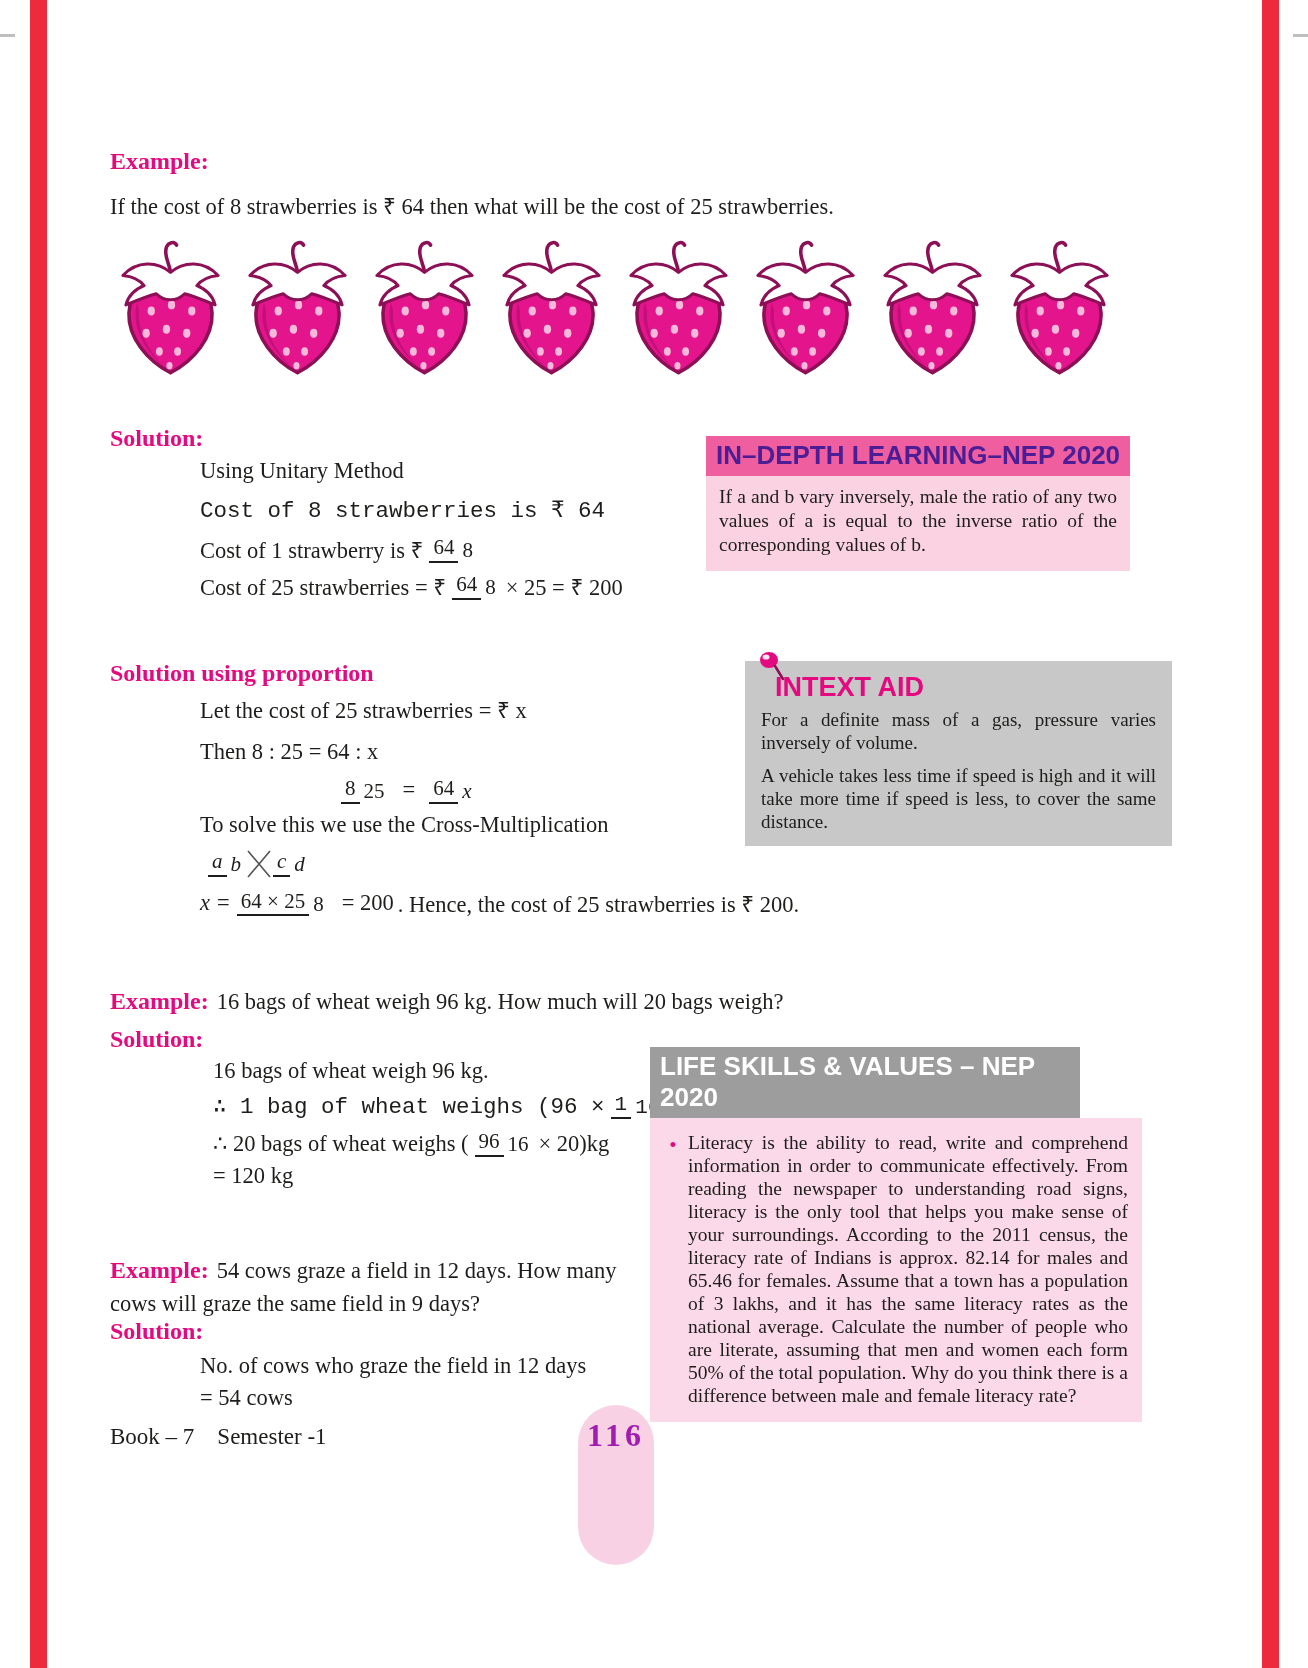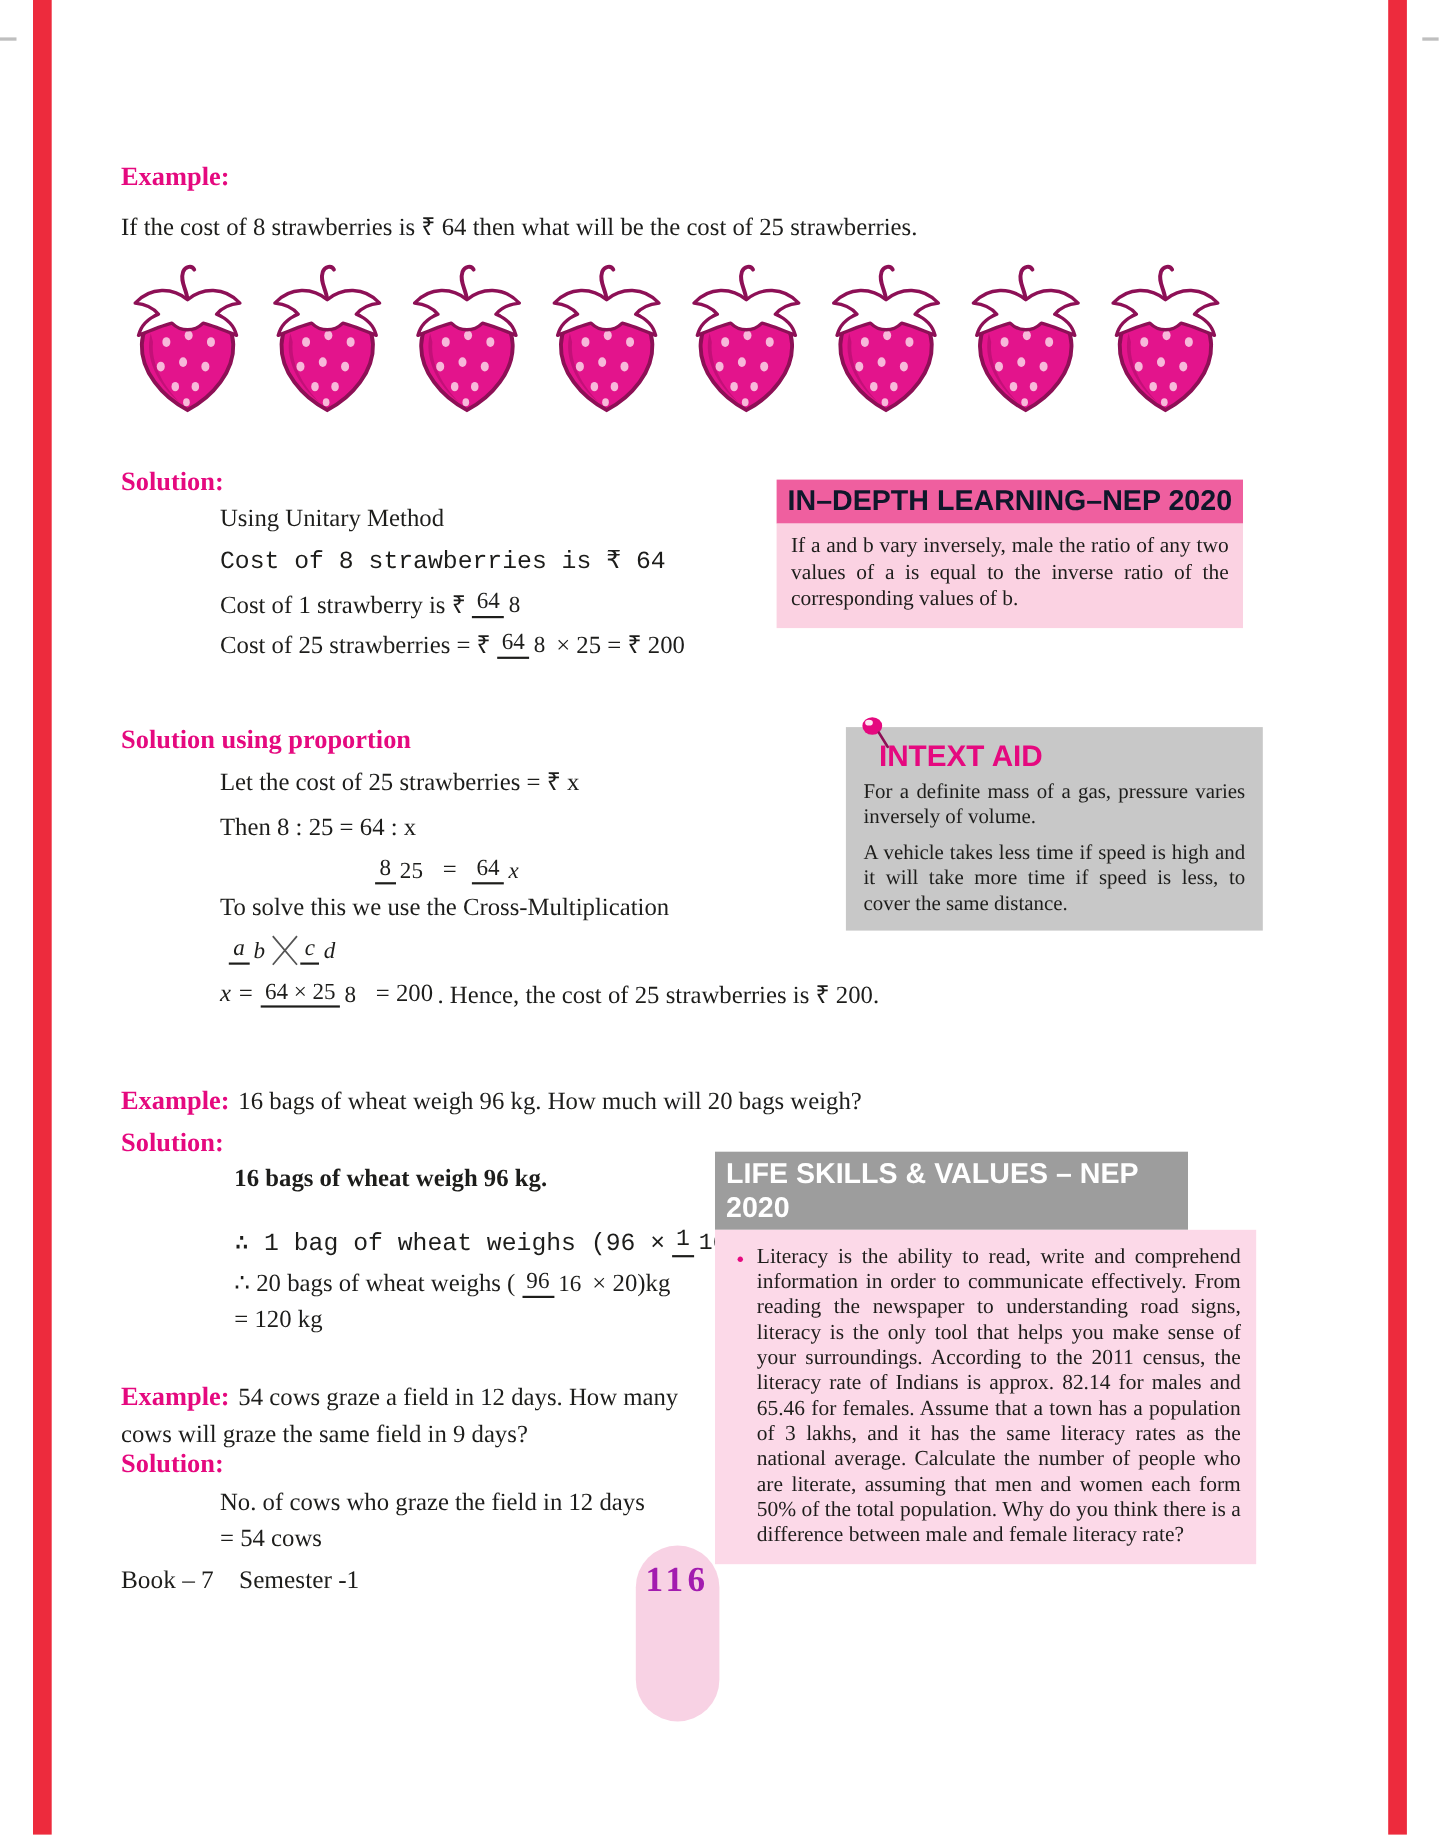--- a/index.html
+++ b/index.html
@@ -20,41 +20,41 @@
 
   .heading{position:absolute;font-weight:bold;color:var(--magenta);font-size:24px;}
   .bodytext{font-size:22.5px;line-height:1.35;color:var(--text-dark);}
 
   .example1-text{position:absolute;left:110px;top:192px;width:1010px;}
   .strawberry-row{position:absolute;left:112px;top:238px;width:1010px;display:flex;gap:9px;}
   .strawberry{width:118px;height:152px;flex:0 0 auto;}
 
   .sol-block{position:absolute;font-size:22.5px;}
   .sol-line{display:flex;align-items:center;}
-  .mb16{margin-bottom:32px;font-weight:bold;}.mb14{margin-bottom:14px;}.mb12{margin-bottom:12px;}
+  .mb16{margin-bottom:8px;}.mb14{margin-bottom:14px;}.mb12{margin-bottom:12px;}
   .mb10{margin-bottom:10px;font-family:Liberation Mono, monospace;}.mb8{margin-bottom:8px;}.mb6{margin-bottom:6px;}
 
   .frac{display:inline-flex;flex-direction:row;align-items:flex-end;margin:0 6px;line-height:1.12;font-size:21px;}
   .frac .num{border-bottom:2px solid var(--text-dark);padding:0 4px 1px;}
   .frac .den{padding:1px 4px 0;}
   .it{font-style:italic;}
 
   .indepth-box{position:absolute;left:706px;top:436px;width:424px;}
-  .box-header-pink{background:var(--pink-header);color:#0f172a;font-family:"Liberation Sans",sans-serif;
+  .box-header-pink{background:var(--pink-header);color:#4c1d95;font-family:"Liberation Sans",sans-serif;
     font-weight:bold;font-size:26px;text-align:center;padding:4px 2px 5px;}
   .indepth-body{background:var(--pink-light);padding:9px 13px 13px;font-size:19.5px;line-height:1.24;text-align:justify;}
 
   .prop-block{position:absolute;left:200px;top:694px;font-size:22.5px;}
   .frac-eq{margin-left:135px;display:flex;align-items:center;font-size:21px;}
   .eqsign{margin:0 8px;font-size:22.5px;}
   .cross-fig{display:flex;align-items:center;margin-left:2px;font-size:22px;}
   .cross-x{display:inline-flex;margin:0 -7px;position:relative;z-index:2;}
   .gap-l8{margin-left:8px;}.gap-l4{margin-left:4px;}
 
-  .intext-box{position:absolute;left:745px;top:661px;width:379px;background:var(--gray-box);padding:11px 16px 12px;margin-left:24px;}
+  .intext-box{position:absolute;left:745px;top:661px;width:427px;background:var(--gray-box);padding:11px 16px 12px;}
   .pin-icon{position:absolute;left:10px;top:-14px;}
   .intext-title{color:var(--magenta);font-family:"Liberation Sans",sans-serif;font-weight:bold;font-size:27px;margin:0 0 5px 14px;}
   .intext-para{font-size:19px;line-height:1.23;text-align:justify;}
   .intext-para + .intext-para{margin-top:9px;}
 
   .ex-inline{position:absolute;font-size:22.5px;line-height:1.4;}
   .ex-inline .ex-label{color:var(--magenta);font-weight:bold;font-size:24px;margin-right:8px;}
 
   .life-box{position:absolute;left:650px;top:1047px;width:492px;}
   .box-header-gray{background:var(--gray-header);color:#fff;font-family:"Liberation Sans",sans-serif;

